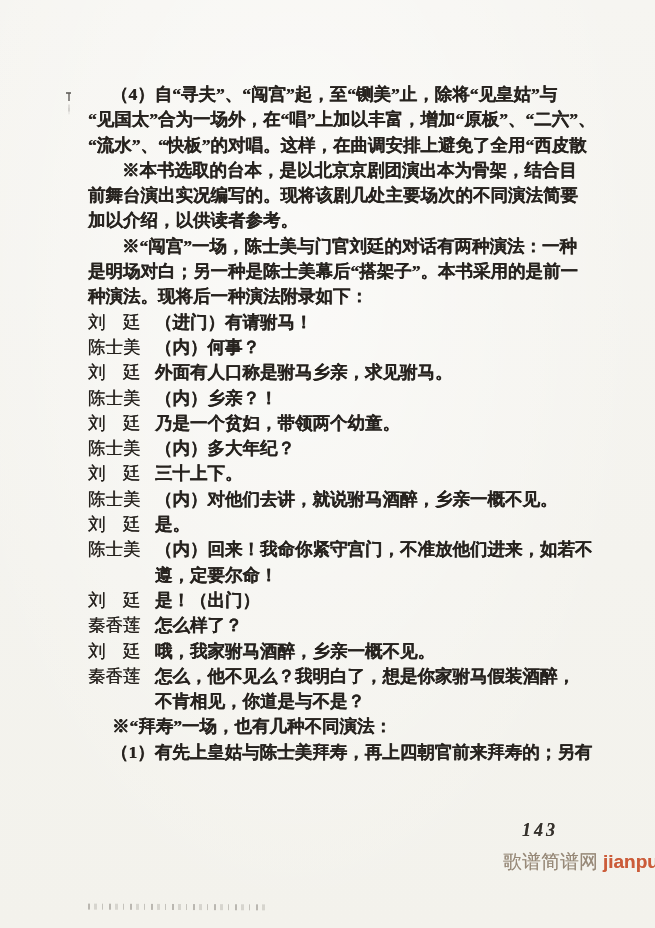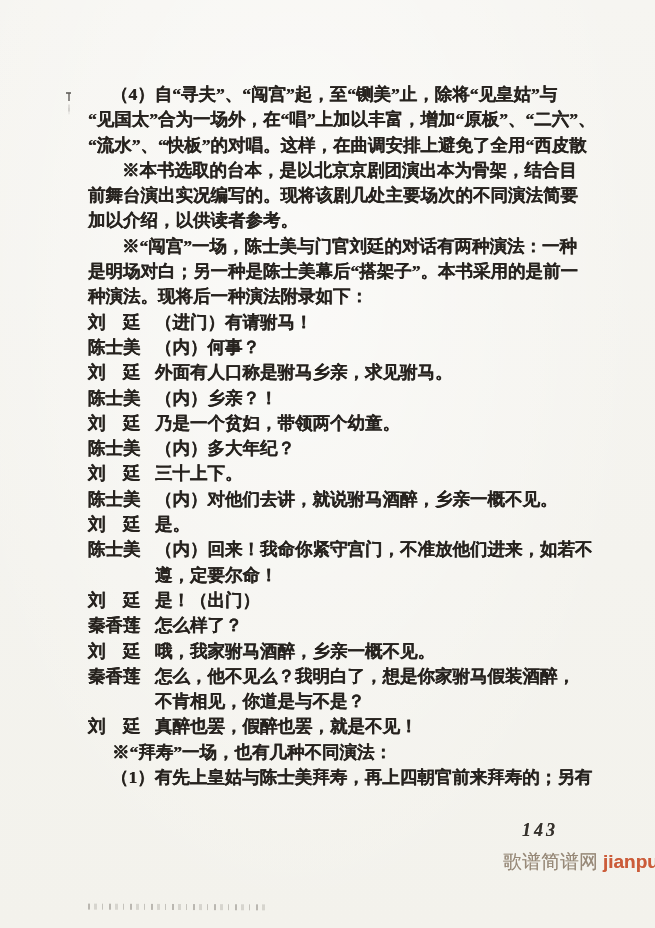--- a/index.html
+++ b/index.html
@@ -33,21 +33,21 @@
     font-weight: 600;
     white-space: nowrap;
     text-shadow: 0 0 0.6px rgba(38,34,30,0.85), 0.4px 0.3px 0.5px rgba(38,34,30,0.35);
   }
   .line.p1 { padding-left: 34px; }
   .line.p2 { padding-left: 23px; }
   .line.p3 { padding-left: 8px; margin-left: 16px;  }
   .speaker {
     display: inline-block;
     width: 67px;
-    font-weight: 700;
+    font-weight: 400;
     vertical-align: top;
   }
   .text { vertical-align: top; text-align: center; }
 
   
   .page-number {
     position: absolute;
     left: 522px;
     top: 820px;
     font-family: "Liberation Serif", "DejaVu Serif", serif;
@@ -147,21 +147,20 @@
       <div class="line d"><span class="speaker">刘　廷</span><span class="text">三十上下。</span></div>
       <div class="line d"><span class="speaker">陈士美</span><span class="text">（内）对他们去讲，就说驸马酒醉，乡亲一概不见。</span></div>
       <div class="line d"><span class="speaker">刘　廷</span><span class="text">是。</span></div>
       <div class="line d"><span class="speaker">陈士美</span><span class="text">（内）回来！我命你紧守宫门，不准放他们进来，如若不</span></div>
       <div class="line dc"><span class="speaker"></span><span class="text">遵，定要尔命！</span></div>
       <div class="line d"><span class="speaker">刘　廷</span><span class="text">是！（出门）</span></div>
       <div class="line d"><span class="speaker">秦香莲</span><span class="text">怎么样了？</span></div>
       <div class="line d"><span class="speaker">刘　廷</span><span class="text">哦，我家驸马酒醉，乡亲一概不见。</span></div>
       <div class="line d"><span class="speaker">秦香莲</span><span class="text">怎么，他不见么？我明白了，想是你家驸马假装酒醉，</span></div>
       <div class="line dc"><span class="speaker"></span><span class="text">不肯相见，你道是与不是？</span></div>
-      <div class="line d"><span class="speaker">刘　廷</span><span class="text">真醉也罢，假醉也罢，就是不见！</span></div>
       <div class="line p3"><span class="text">※“拜寿”一场，也有几种不同演法：</span></div>
       <div class="line p2"><span class="text">（1）有先上皇姑与陈士美拜寿，再上四朝官前来拜寿的；另有</span></div>
     </div>
 
   <div class="page-number">143</div>
 
   <div class="noise-strip"></div>
 
   <div class="watermark">
     <span class="wm-site">歌谱简谱网</span><span class="wm-url">jianpu.cn</span>

